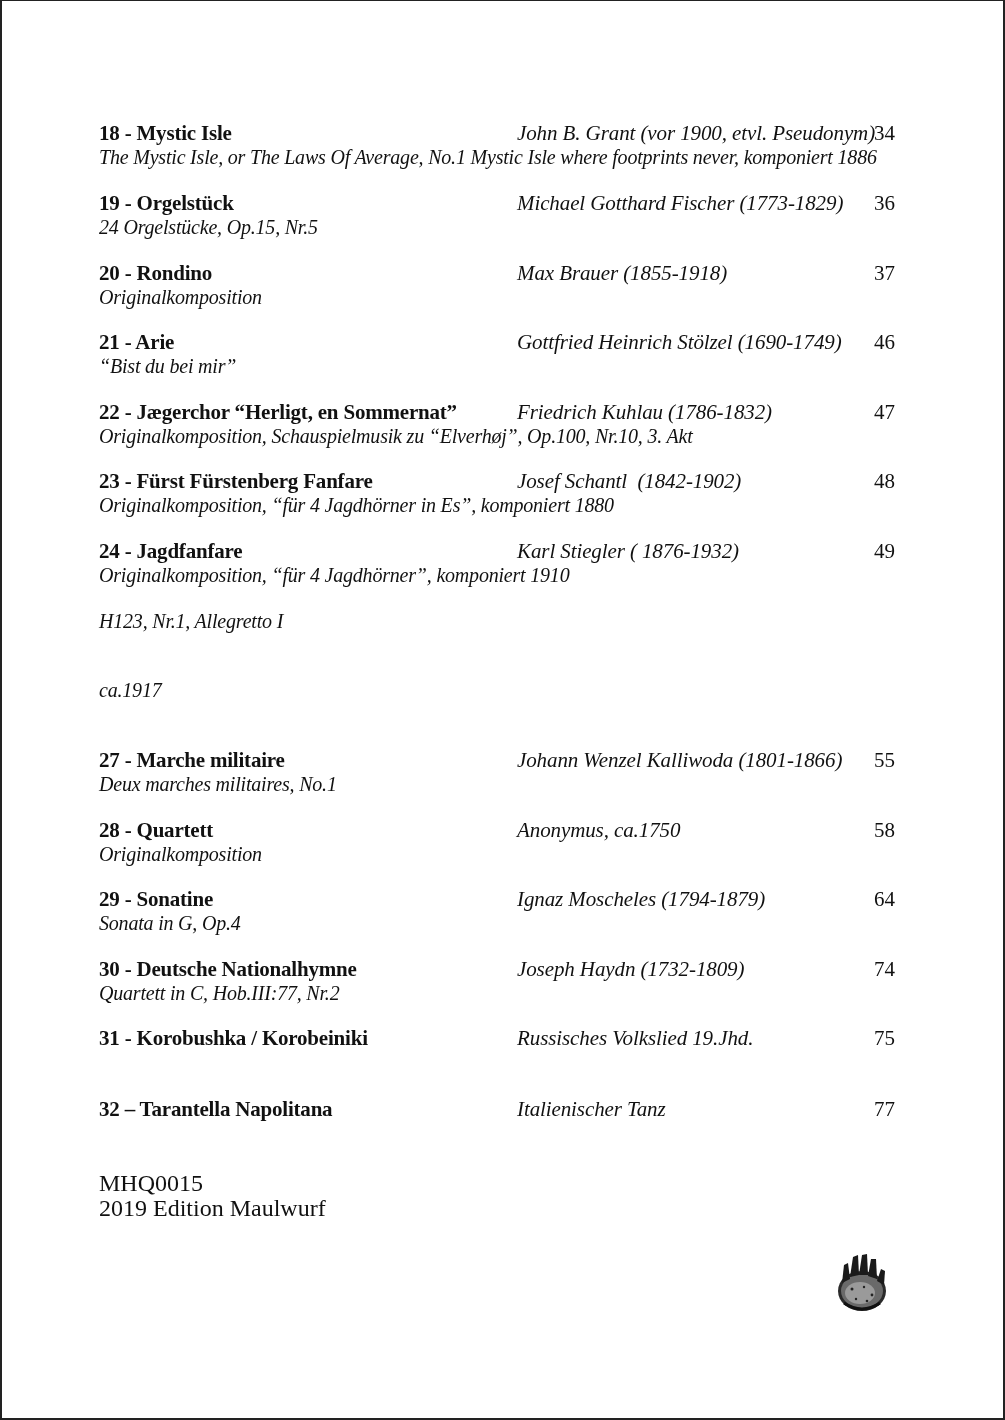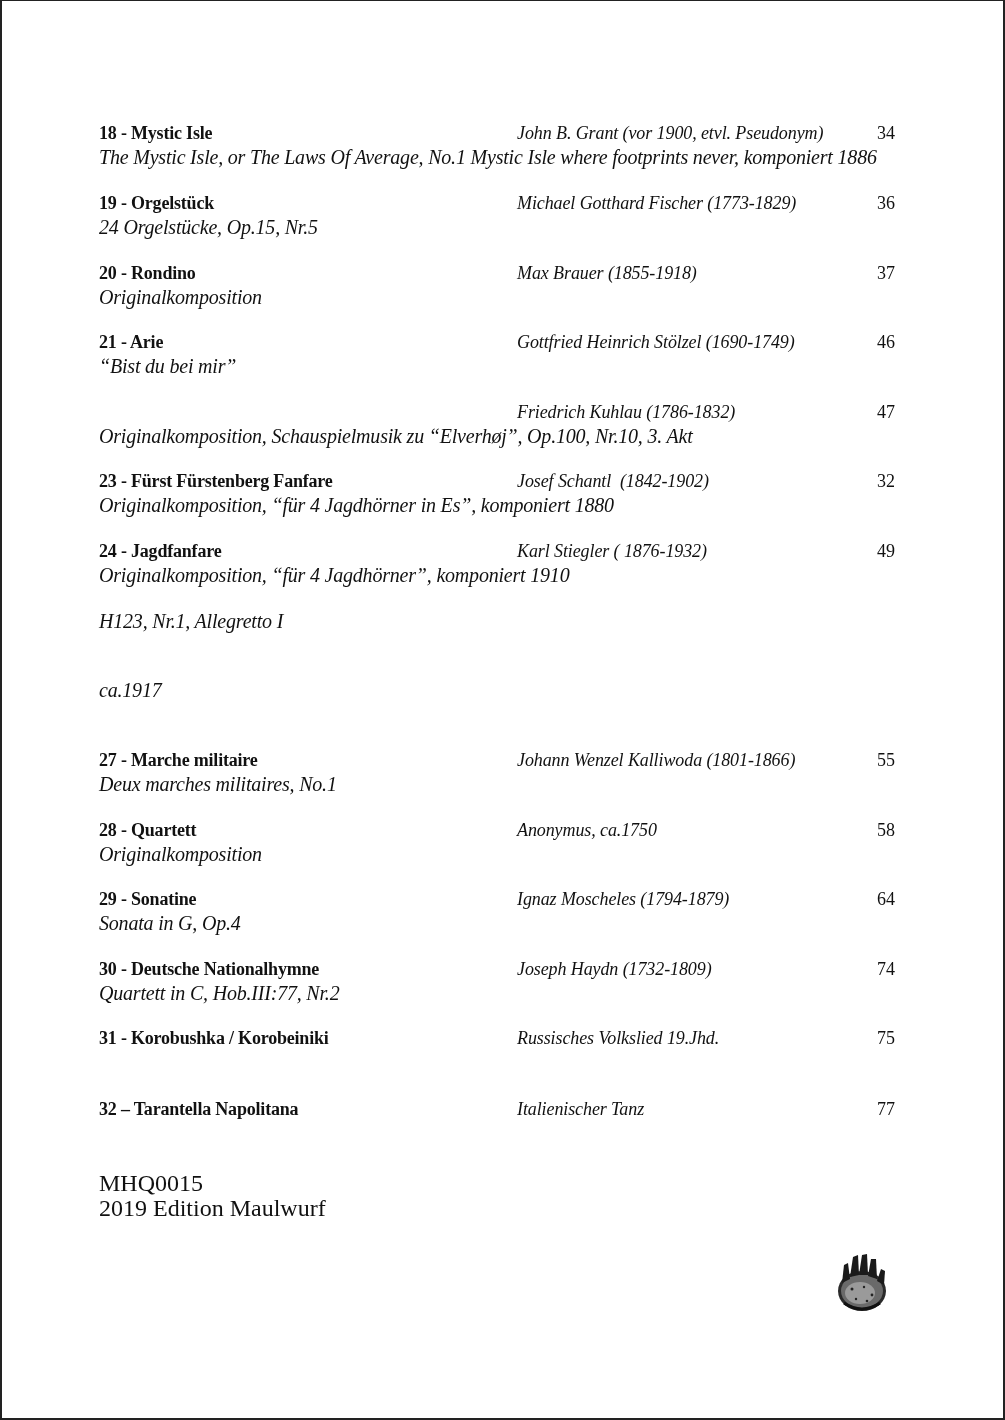--- a/index.html
+++ b/index.html
@@ -9,21 +9,21 @@
       color: #111111;
     }
     .page {
       position: absolute; left: 0; top: 0;
       width: 1005px; height: 1420px; box-sizing: border-box;
       border: 2px solid #222222;
       border-top-width: 1px;
     }
     .entry { position: absolute; left: 97px; width: 800px; }
     .row {
-      position: relative; height: 24px; font-size: 18px; line-height: 24px;
+      position: relative; height: 24px; font-size: 21px; line-height: 24px;
       white-space: nowrap;
     }
     .title { position: absolute; left: 0; top: 0; font-weight: bold; letter-spacing: -0.2px; }
     .composer { position: absolute; left: 418px; top: 0; letter-spacing: -0.1px; font-style: italic; }
     .pagenum { position: absolute; right: 4px; top: 0; text-align: right; }
     .sub {
       font-style: italic; font-size: 20px; line-height: 24px; white-space: nowrap;
       letter-spacing: -0.2px;
     }
     .footer {
@@ -67,31 +67,32 @@
     <div class="row">
       <span class="title">21 - Arie</span>
       <span class="composer">Gottfried Heinrich Stölzel (1690-1749)</span>
       <span class="pagenum">46</span>
     </div>
     <div class="sub">“Bist du bei mir”</div>
   </div>
 
   <div class="entry" style="top:399px;">
     <div class="row">
+      <span class="title">22 - Jægerchor “Herligt, en Sommernat”</span>
       <span class="composer">Friedrich Kuhlau (1786-1832)</span>
       <span class="pagenum">47</span>
     </div>
     <div class="sub">Originalkomposition, Schauspielmusik zu “Elverhøj”, Op.100, Nr.10, 3. Akt</div>
   </div>
 
   <div class="entry" style="top:468px;">
     <div class="row">
       <span class="title">23 - Fürst Fürstenberg Fanfare</span>
       <span class="composer" style="white-space:pre;">Josef Schantl  (1842-1902)</span>
-      <span class="pagenum">32</span>
+      <span class="pagenum">48</span>
     </div>
     <div class="sub">Originalkomposition, “für 4 Jagdhörner in Es”, komponiert 1880</div>
   </div>
 
   <div class="entry" style="top:538px;">
     <div class="row">
       <span class="title">24 - Jagdfanfare</span>
       <span class="composer">Karl Stiegler ( 1876-1932)</span>
       <span class="pagenum">49</span>
     </div>

